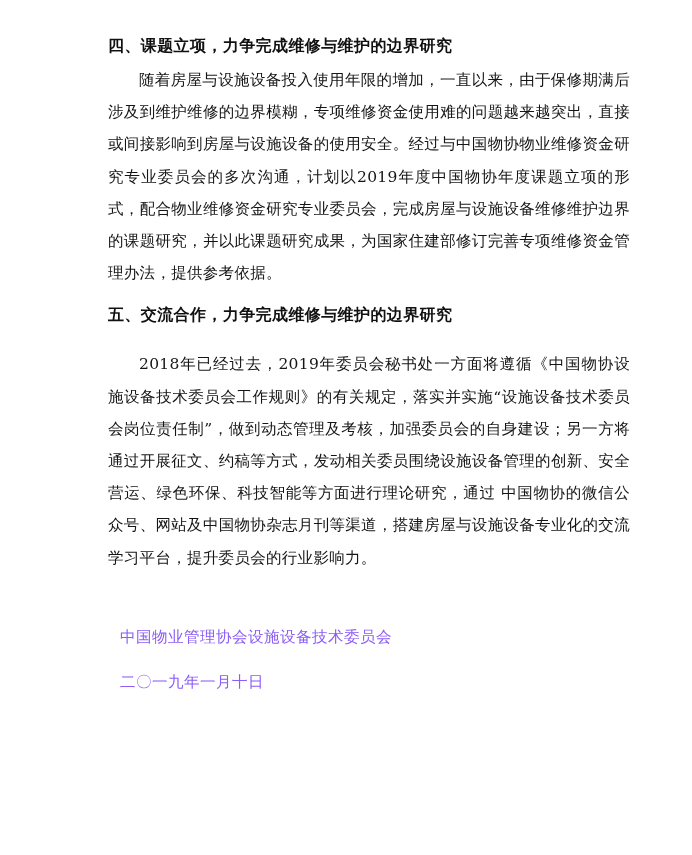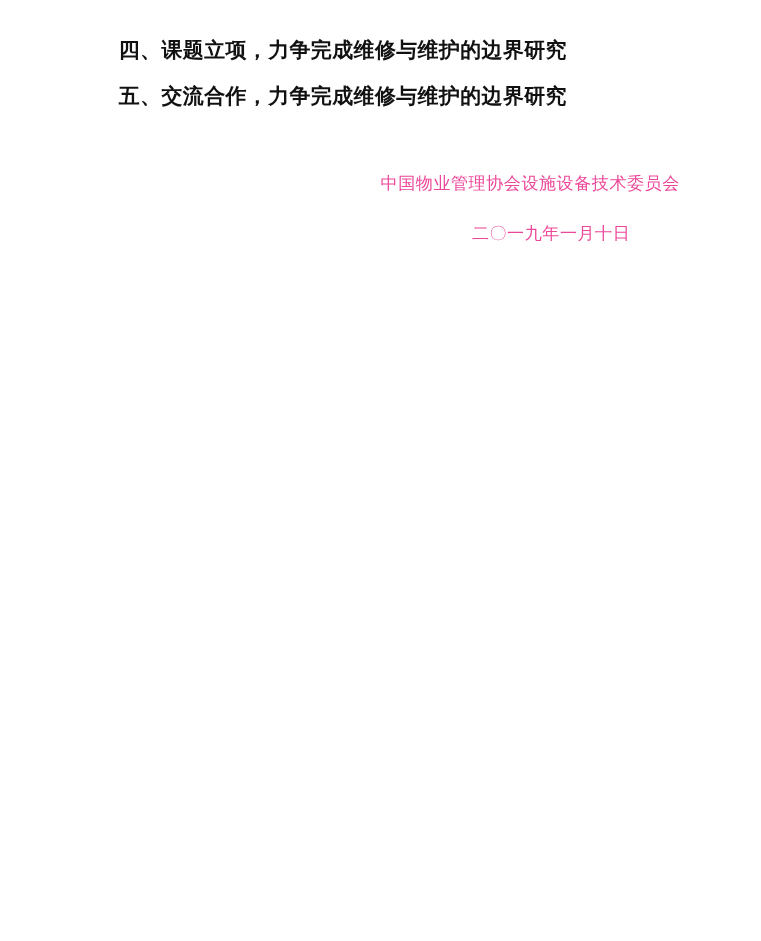--- a/index.html
+++ b/index.html
@@ -17,21 +17,21 @@
   .page {
     position: relative;
     width: 692px;
     height: 855px;
     box-sizing: border-box;
     padding: 30px 62px 20px 108px;
   }
   .heading {
     font-family: "DejaVu Sans", "Liberation Sans", sans-serif;
     font-weight: bold;
-    font-size: 19px;
+    font-size: 16px;
     line-height: 32px;
     letter-spacing: 0.4px;
     margin: 0 0 2px 0;
     text-indent: 0;
     color: #111111;
   }
   .para {
     font-size: 15.5px;
     line-height: 32.2px;
     letter-spacing: 0.3px;
@@ -47,40 +47,42 @@
   .heading.gap-before {
     margin-top: 10px;
   }
   .signature-block {
     margin-top: 47px;
   }
   .sig-line {
     font-size: 15.5px;
     line-height: 33px;
     letter-spacing: 0.5px;
-    text-align: right;
-    margin: 0;
+    text-align: left;
+    margin: 12px;
     padding-right: 12px;
-    color: #ec4899;
+    color: #8b5cf6;
   }
   .sig-line.date {
     margin-top: 12px;
     padding-right: 57px;
   }
 </style>
 </head>
 <body>
 
 <div class="page">
 
   <h2 class="heading">四、课题立项，力争完成维修与维护的边界研究</h2>
 
+  <p class="para">随着房屋与设施设备投入使用年限的增加，一直以来，由于保修期满后涉及到维护维修的边界模糊，专项维修资金使用难的问题越来越突出，直接或间接影响到房屋与设施设备的使用安全。经过与中国物协物业维修资金研究专业委员会的多次沟通，计划以2019年度中国物协年度课题立项的形式，配合物业维修资金研究专业委员会，完成房屋与设施设备维修维护边界的课题研究，并以此课题研究成果，为国家住建部修订完善专项维修资金管理办法，提供参考依据。</p>
 
   <h2 class="heading gap-before">五、交流合作，力争完成维修与维护的边界研究</h2>
 
 
+  <p class="para gap-before">2018年已经过去，2019年委员会秘书处一方面将遵循《中国物协设施设备技术委员会工作规则》的有关规定，落实并实施“设施设备技术委员会岗位责任制”，做到动态管理及考核，加强委员会的自身建设；另一方将通过开展征文、约稿等方式，发动相关委员围绕设施设备管理的创新、安全营运、绿色环保、科技智能等方面进行理论研究，通过 中国物协的微信公众号、网站及中国物协杂志月刊等渠道，搭建房屋与设施设备专业化的交流学习平台，提升委员会的行业影响力。</p>
 
   <div class="signature-block">
     <p class="sig-line">中国物业管理协会设施设备技术委员会</p>
     <p class="sig-line date">二〇一九年一月十日</p>
   </div>
 
 </div>
 
 </body></html>

